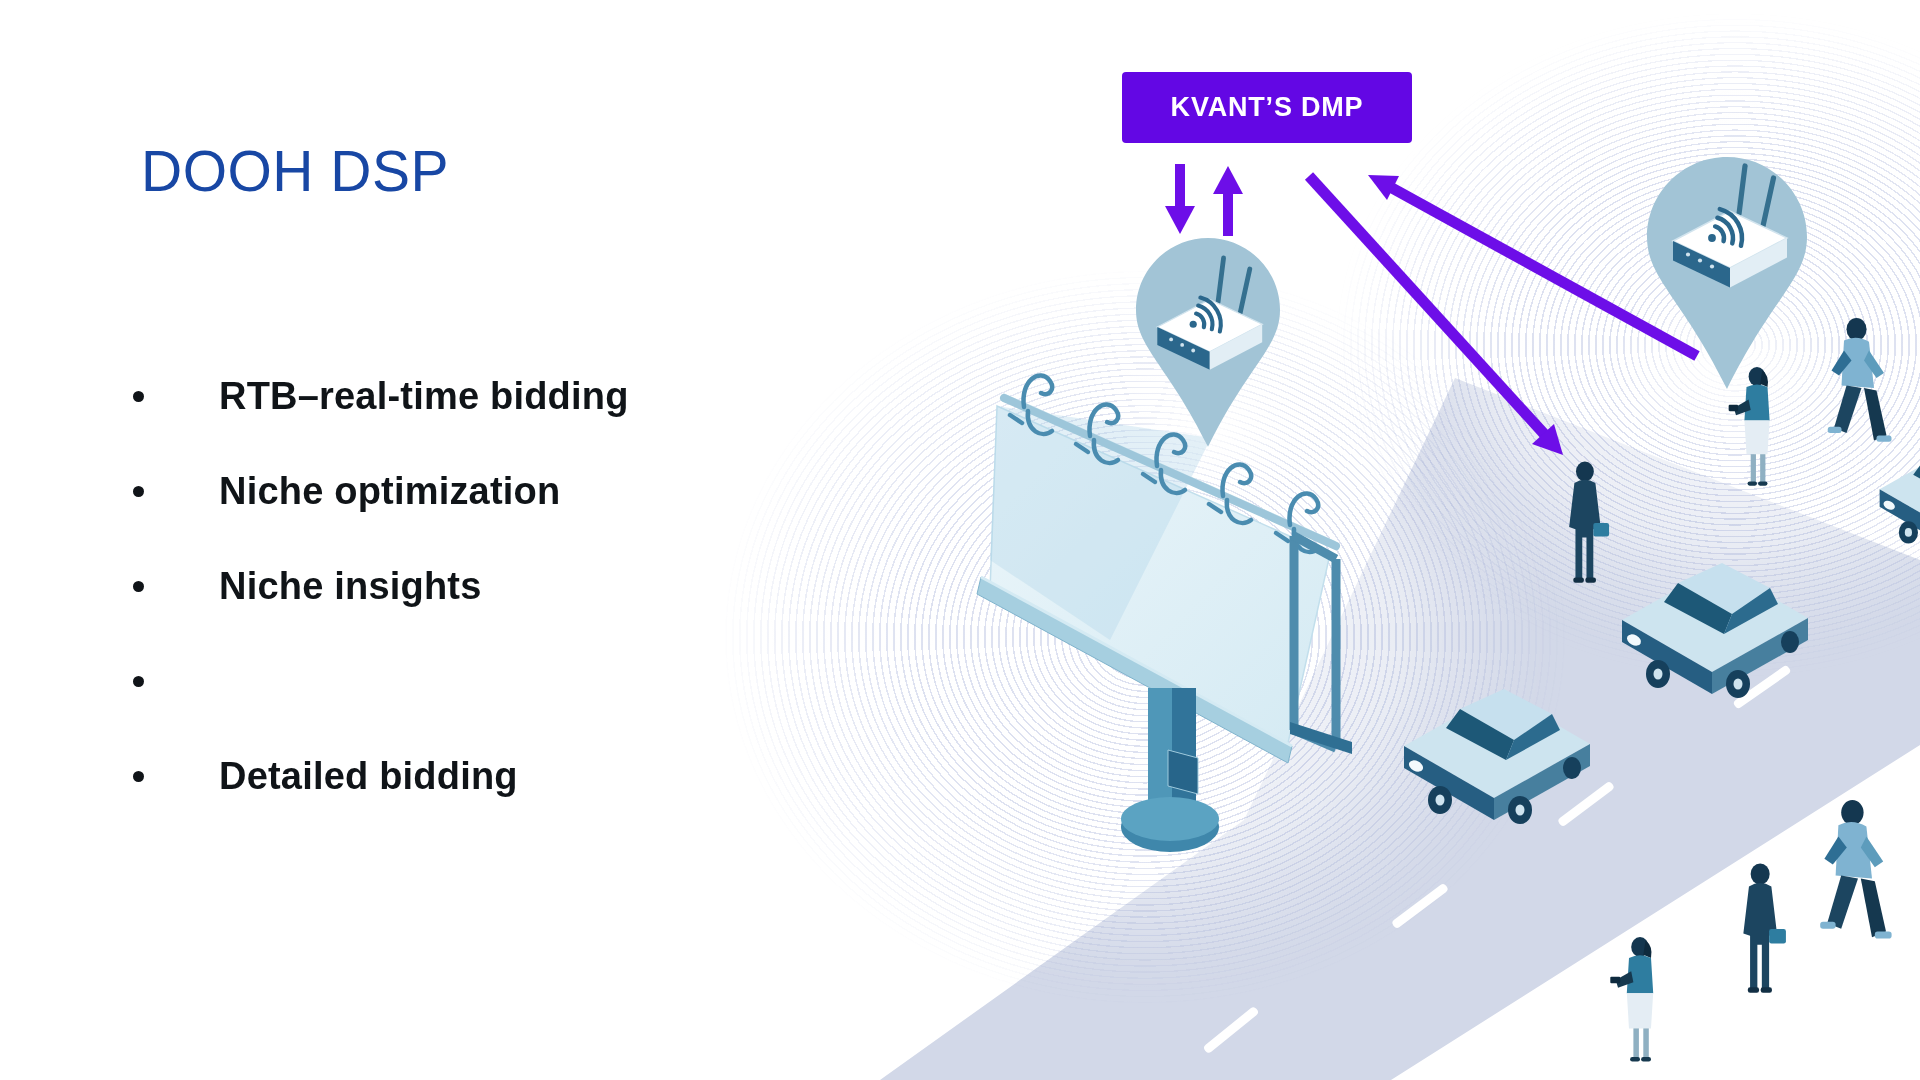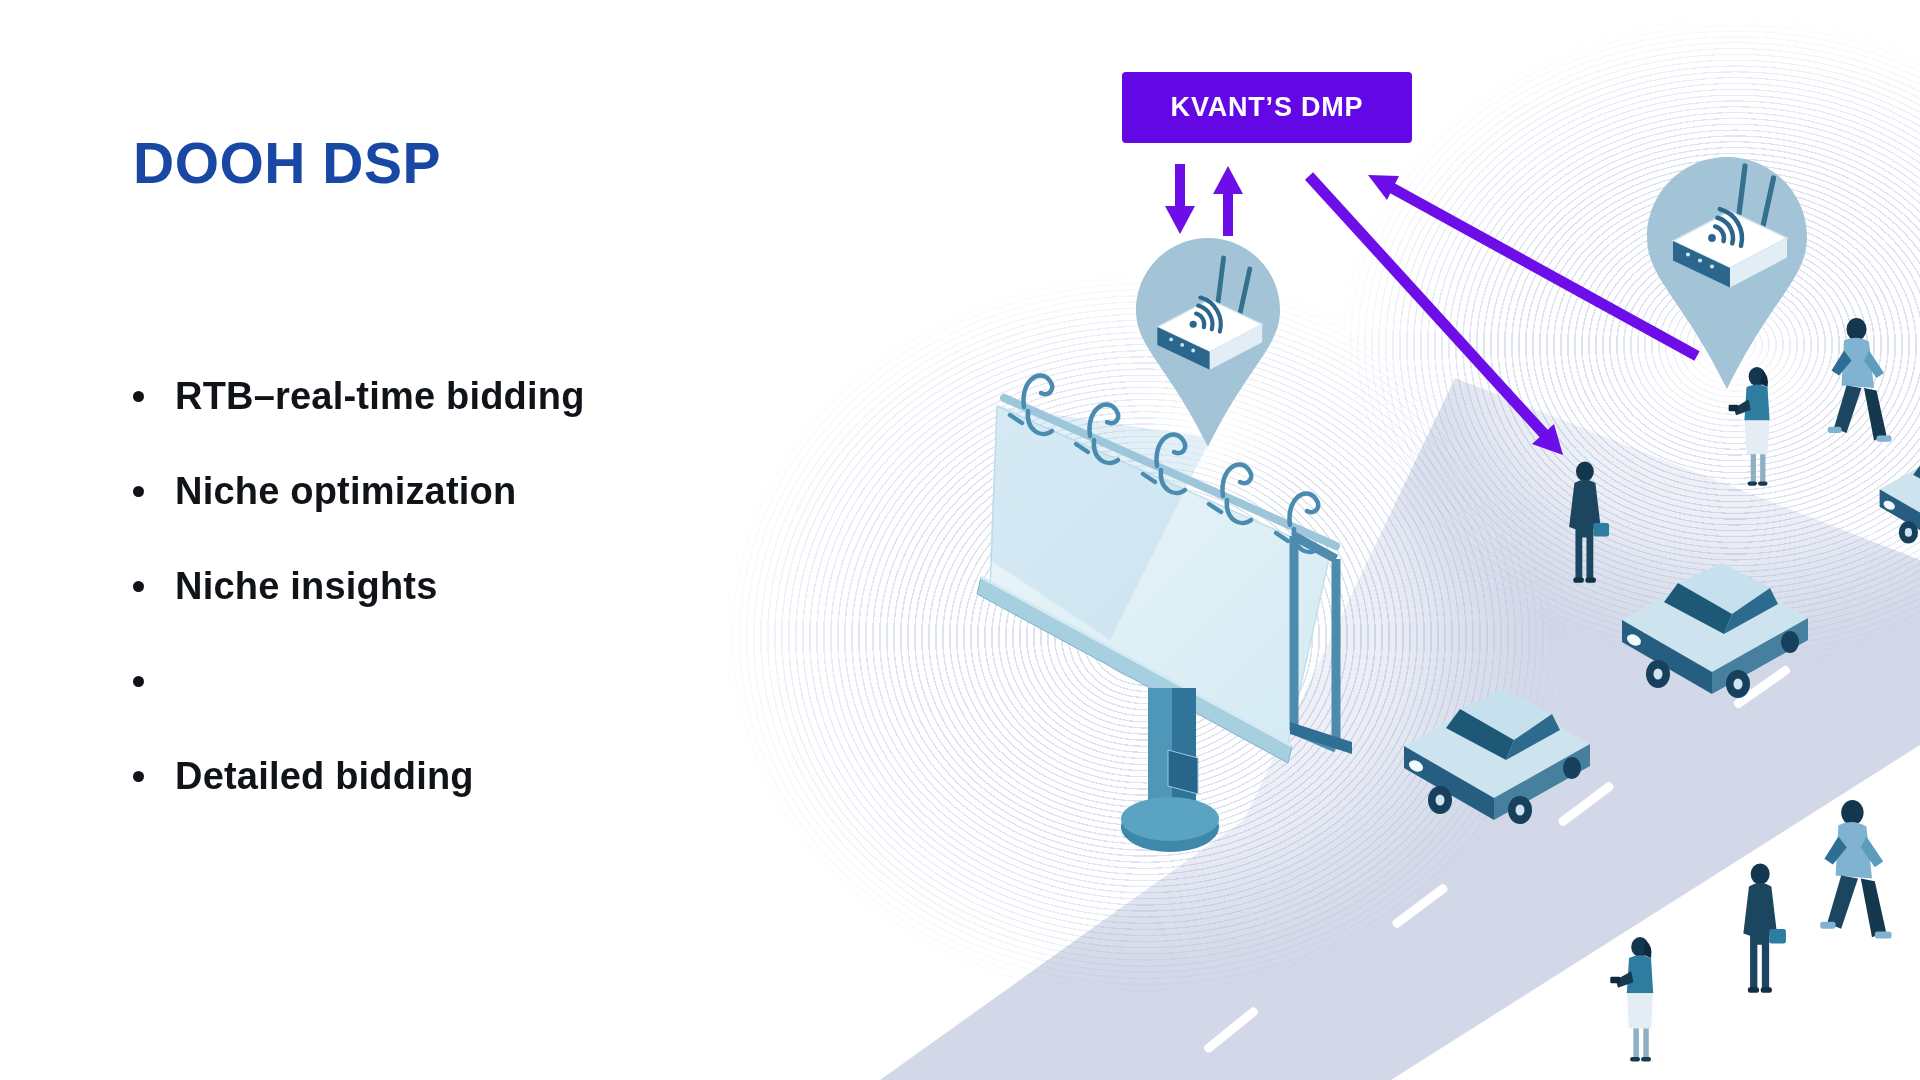--- a/index.html
+++ b/index.html
@@ -1,24 +1,24 @@
 <!DOCTYPE html>
 <html><head>
 <meta charset="utf-8">
 <style>
   html,body{margin:0;padding:0;background:#ffffff;}
   .slide{position:relative;width:1920px;height:1080px;overflow:hidden;background:#ffffff;
          font-family:"Liberation Sans","DejaVu Sans",sans-serif;text-align:right;}
 
   
-  .title{position:absolute;left:125px;top:122px;margin:8px;font-size:57px;font-weight:700;
+  .title{position:absolute;left:125px;top:122px;margin:16px;font-size:57px;font-weight:400;
          letter-spacing:.5px;color:#1847a4;}
   .feature-list{position:absolute;left:133px;top:372px;margin:0;padding:0;list-style:none;}
   .feature-list li{display:flex;align-items:center;height:48px;margin-bottom:47px;
-         font-size:38px;font-weight:bold;color:#101418;letter-spacing:.2px;}
+         font-size:38px;font-weight:bold;color:#101418;letter-spacing:.2px;gap:44px;}
   .bullet-dot{width:11px;height:11px;border-radius:50%;background:#101418;margin-right:31px;flex:none;}
 
   
   .layer{position:absolute;left:0;top:0;width:1920px;height:1080px;}
   .road{background:#d2d8e8;
         clip-path:polygon(1455px 378px,1920px 560px,1920px 745px,1391px 1080px,880px 1080px,1244px 820px);}
   .ripple{position:absolute;border-radius:50%;
         background:
           repeating-radial-gradient(ellipse closest-side,
              rgba(255,255,255,0) 0px, rgba(255,255,255,0) 5.5px,

